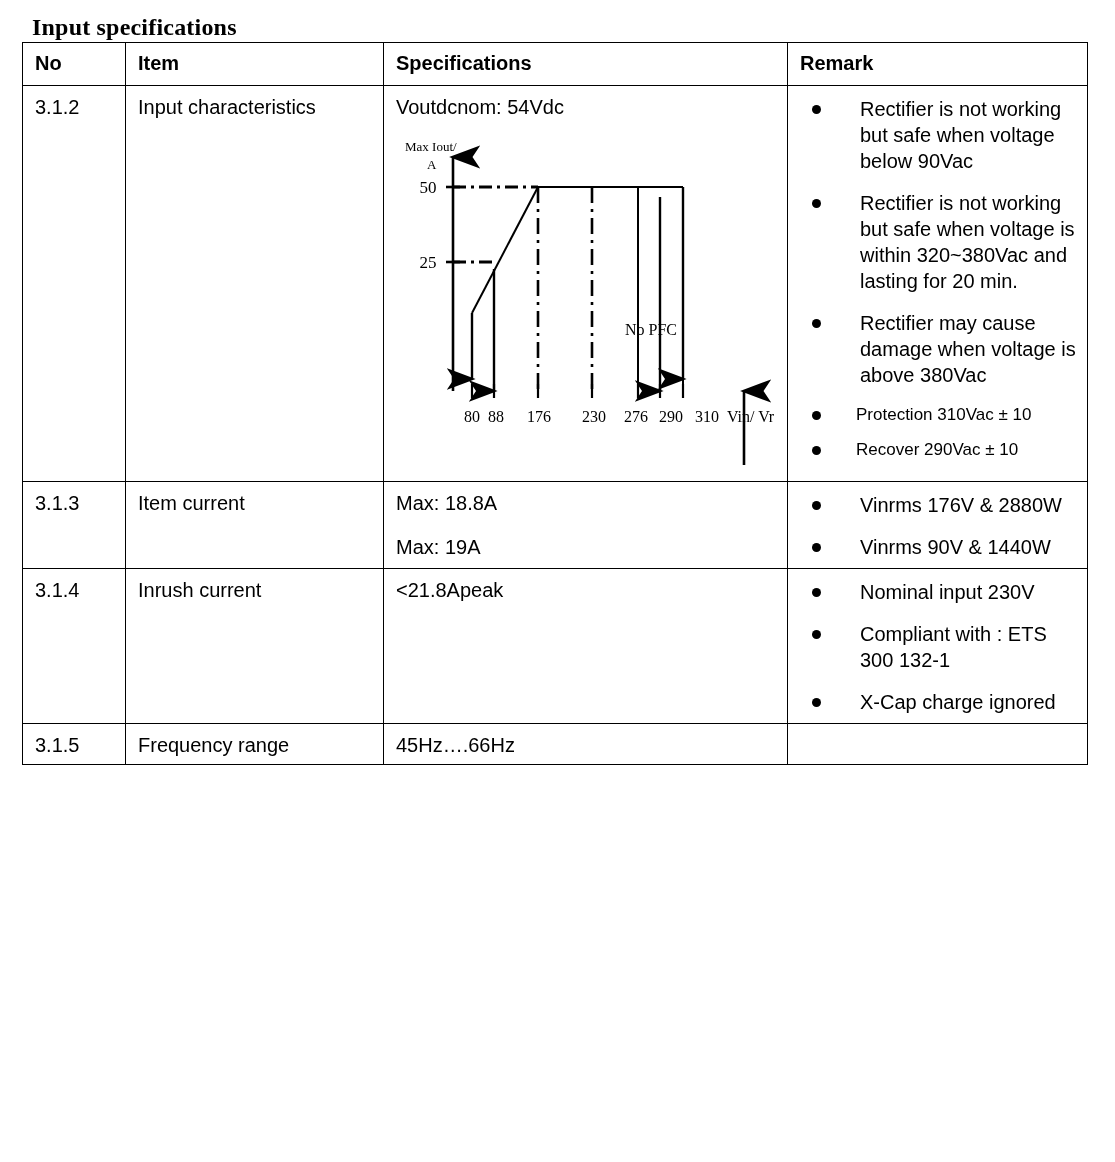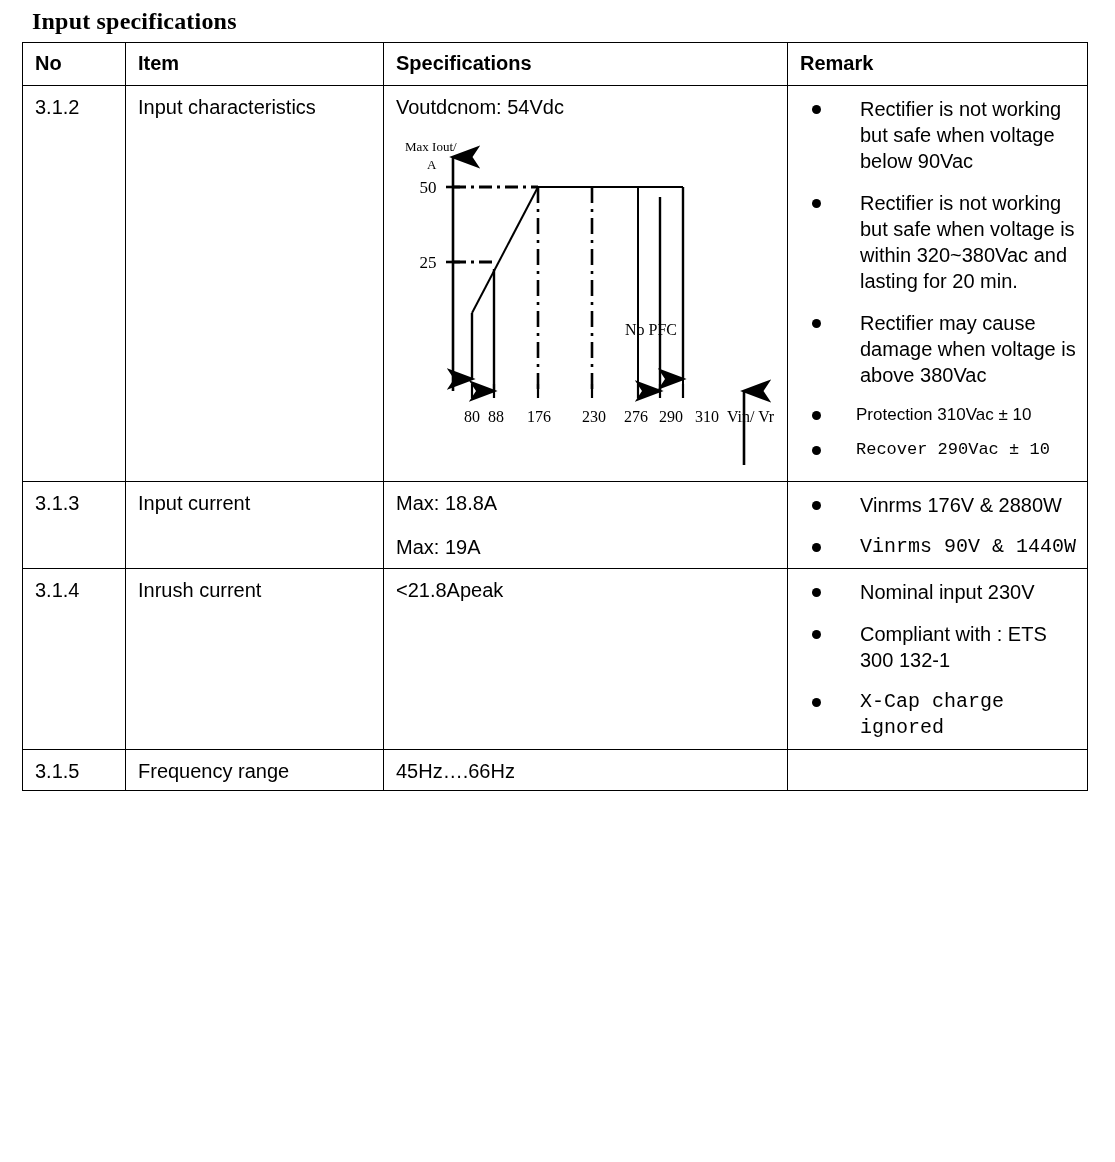--- a/index.html
+++ b/index.html
@@ -5,21 +5,21 @@
   html,body{margin:0;padding:0;background:#ffffff;}
   body{
     width:1115px;height:1162px;
     font-family:"Liberation Sans","DejaVu Sans",sans-serif;
     color:#000000;
     -webkit-font-smoothing:antialiased;
   }
   .page{position:relative;width:1115px;height:1162px;overflow:hidden;}
 
   .title{
-    position:absolute;left:32px;top:8px;
+    position:absolute;left:32px;top:14px;
     font-family:"Liberation Serif","DejaVu Serif",serif;
     font-weight:bold;font-size:24px;letter-spacing:0.2px;
     white-space:nowrap;
   }
 
   table.spec{
     position:absolute;left:22px;top:42px;
     width:1065px;
     border-collapse:collapse;
     table-layout:fixed;
@@ -43,21 +43,21 @@
   .cell-line{display:block;}
   .gap{height:18px;}
 
   ul.bullets{list-style:none;margin:2px 0 0 0;padding:0;}
   ul.bullets li{
     position:relative;
     padding-left:60px;
     margin-bottom:16px;
     font-size:20px;line-height:1.30;
   }
-  ul.bullets li:last-child{margin-bottom:2px;font-family:Liberation Mono, monospace;}
+  ul.bullets li:last-child{margin-bottom:2px;}
   ul.bullets li .dot{
     position:absolute;left:12px;top:9px;
     width:9px;height:9px;border-radius:50%;
     background:#000;
   }
   ul.bullets li.small{font-size:17px;padding-left:56px;margin-bottom:13px;}
   ul.bullets li.small .dot{top:7px;}
 
   
   .chart-wrap{
@@ -183,21 +183,21 @@
               <li><span class="dot"></span><span>Rectifier is not working but safe when voltage below 90Vac</span></li>
               <li><span class="dot"></span><span>Rectifier is not working but safe when voltage is within 320~380Vac and lasting for 20 min.</span></li>
               <li><span class="dot"></span><span>Rectifier may cause damage when voltage is above 380Vac</span></li>
               <li class="small"><span class="dot"></span><span>Protection 310Vac ± 10</span></li>
               <li class="small"><span class="dot"></span><span>Recover 290Vac ± 10</span></li>
             </ul>
           </td>
         </tr>
         <tr>
           <td>3.1.3</td>
-          <td>Input current</td>
+          <td>Item current</td>
           <td>
             <span class="cell-line">Max: 18.8A</span>
             <div class="gap"></div>
             <span class="cell-line">Max: 19A</span>
           </td>
           <td>
             <ul class="bullets">
               <li><span class="dot"></span><span>Vinrms 176V &amp; 2880W</span></li>
               <li><span class="dot"></span><span>Vinrms 90V &amp; 1440W</span></li>
             </ul>

